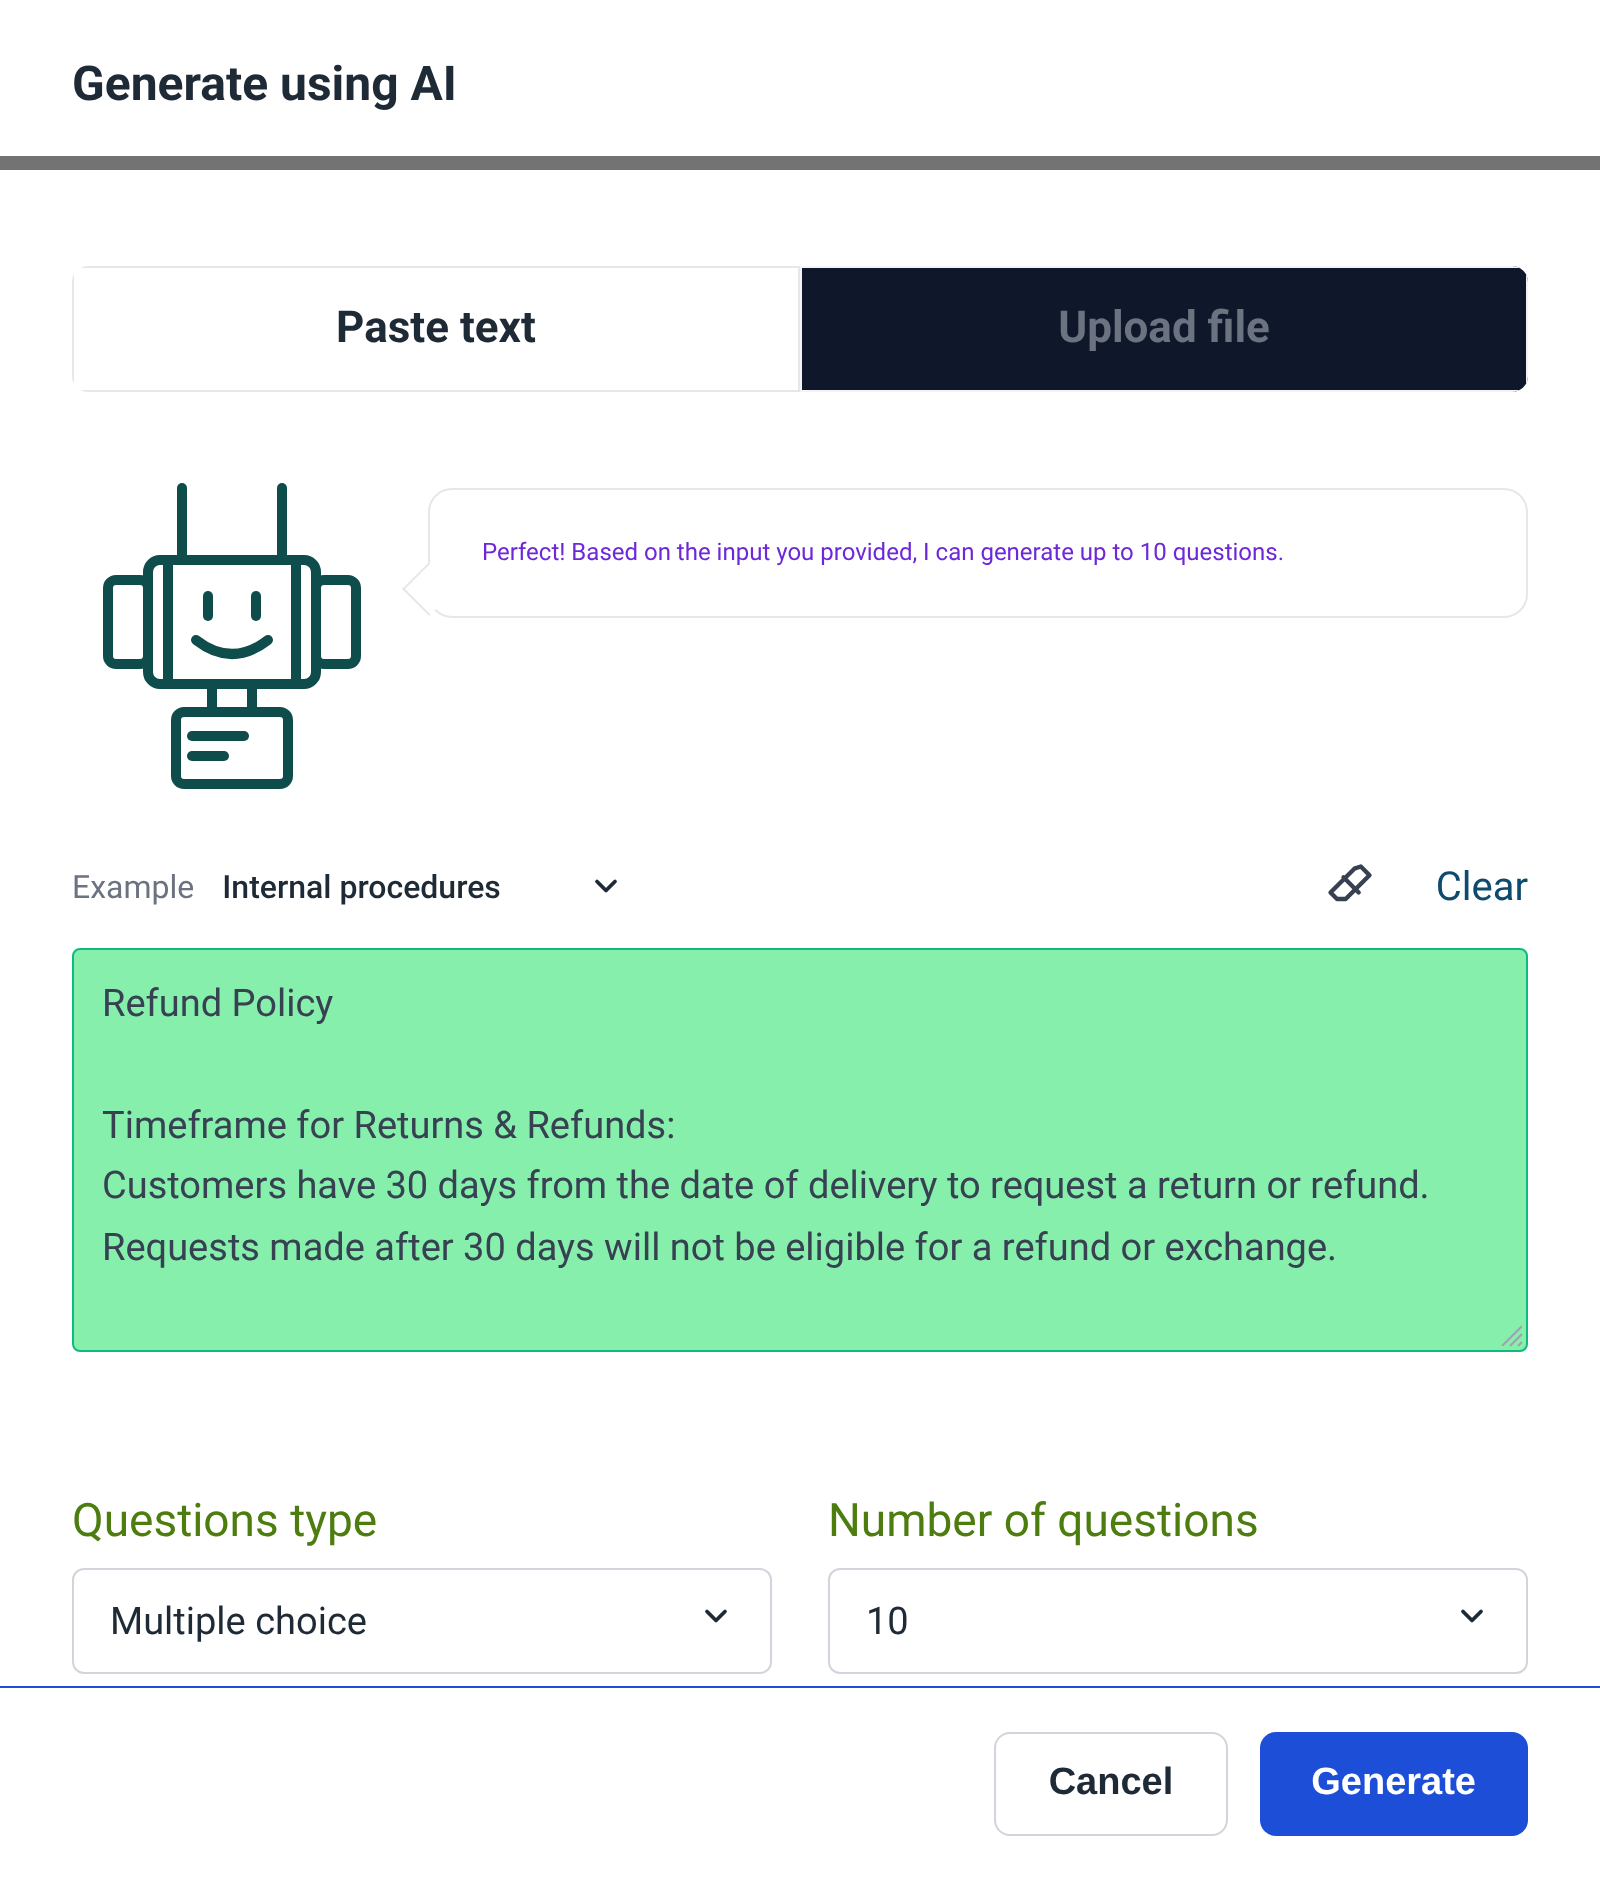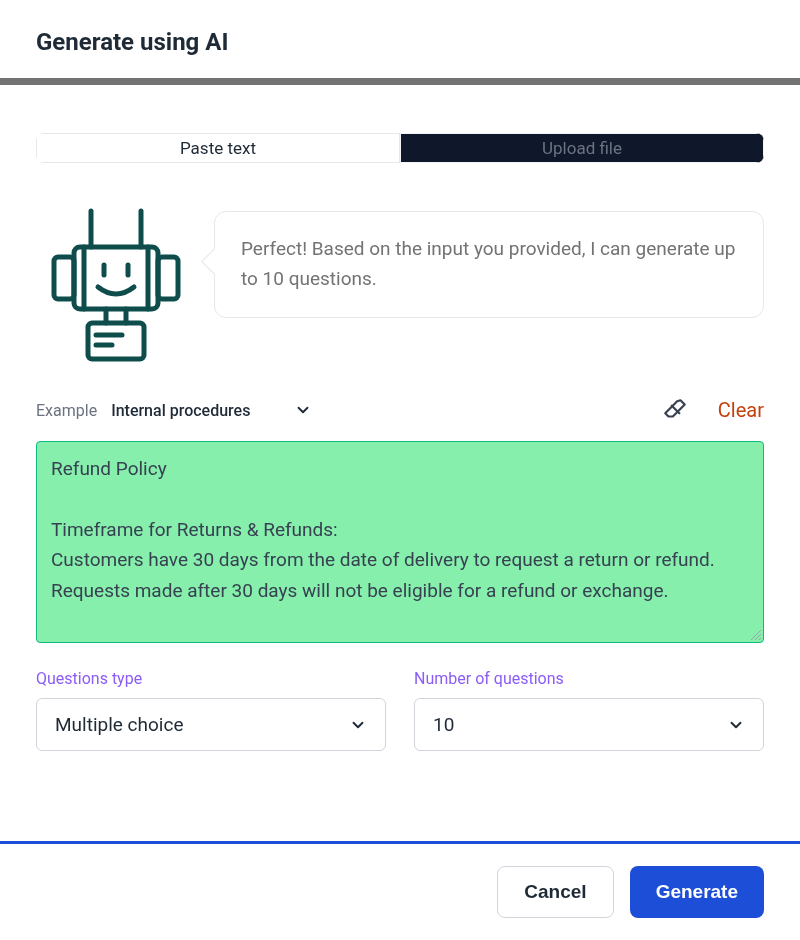--- a/index.html
+++ b/index.html
@@ -25,23 +25,23 @@
   }
   .tabs {
     display: flex;
     border-radius: 8px;
     overflow: hidden;
     margin-bottom: 42px;
   }
   .tab {
     flex: 1;
     text-align: center;
-    padding: 4px 0;
-    font-size: 17px;
-    font-weight: 400;
+    padding: 18px 0;
+    font-size: 22px;
+    font-weight: 700;
     cursor: pointer;
   }
   .tab.active {
     background: #fff;
     border: 1px solid #e5e7eb;
     color: #1f2a37;
   }
   .tab.inactive {
     background: #0f172a;
     border: 1px solid #f3f4f6;
@@ -57,23 +57,23 @@
     width: 160px;
     height: 160px;
     flex-shrink: 0;
   }
   .speech {
     position: relative;
     flex: 1;
     border: 1px solid #e5e7eb;
     border-radius: 12px;
     padding: 22px 26px;
-    font-size: 19px;
+    font-size: 12px;
     line-height: 1.6;
-    color: #737373;
+    color: #6d28d9;
     margin-top: 6px;
   }
   .speech::before {
     content: "";
     position: absolute;
     left: -10px;
     top: 40px;
     width: 18px;
     height: 18px;
     background: #fff;
@@ -105,21 +105,21 @@
   .chevron {
     width: 18px;
     height: 18px;
     display: inline-block;
   }
   .clear-btn {
     display: flex;
     align-items: center;
     gap: 30px;
     font-size: 20px;
-    color: #c2410c;
+    color: #0c4a6e;
     cursor: pointer;
   }
   .eraser-icon {
     width: 26px;
     height: 26px;
   }
   .textarea-wrap {
     position: relative;
     border: 1px solid #10b981;
     border-radius: 4px;
@@ -150,43 +150,44 @@
     height: 12px;
   }
   .fields-row {
     display: flex;
     gap: 28px;
   }
   .field {
     flex: 1;
   }
   .field-label {
-    font-size: 16px;
-    color: #8b5cf6;
+    font-size: 23px;
+    color: #4d7c0f;
     margin-bottom: 10px;
     display: block;
+    margin-top: 45px;
   }
   .select-box {
     display: flex;
-    align-items: center;
+    align-items: flex-start;
     justify-content: space-between;
     border: 1px solid #d1d5db;
     border-radius: 6px;
     padding: 14px 18px;
     font-size: 19px;
     color: #1f2a37;
     cursor: pointer;
     background: #fff;
   }
   .footer {
     position: absolute;
     left: 0;
     right: 0;
     bottom: 0;
-    border-top: 3px solid #1d4ed8;
+    border-top: 1px solid #1d4ed8;
     padding: 22px 36px;
     display: flex;
     justify-content: flex-end;
     gap: 16px;
     background: #fff;
   }
   .btn {
     padding: 14px 26px;
     border-radius: 8px;
     font-size: 19px;

